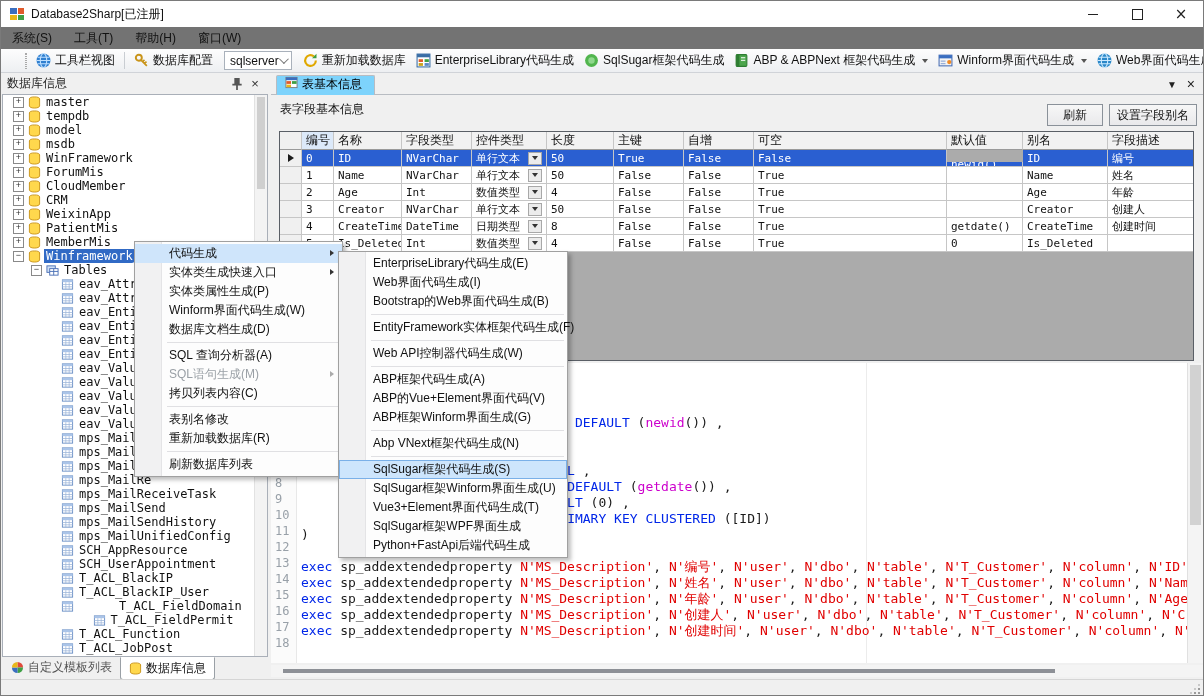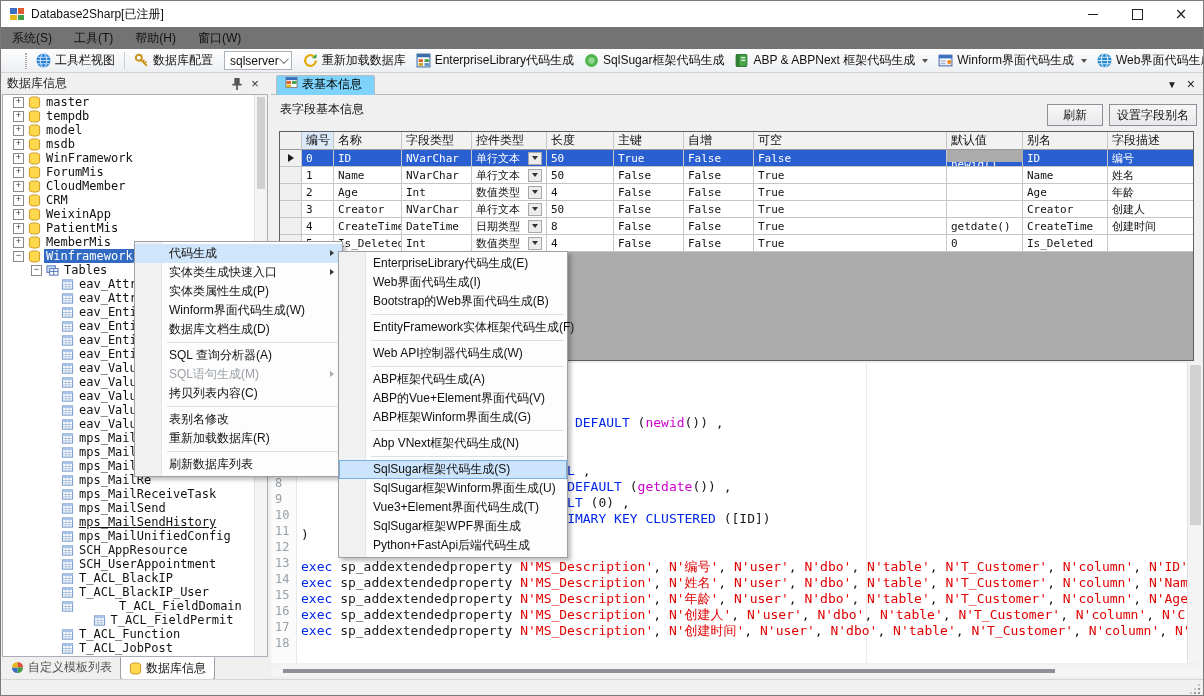--- a/index.html
+++ b/index.html
@@ -538,21 +538,21 @@
       <div class="trow" style="margin-left: 58px;">
         <span class="ticon-sm" style="width: 13px; height: 13px;">
           <svg viewBox="0 0 14 14">
             <rect x="1.5" y="2" width="11" height="10" fill="#fff" stroke="#6a8fc5"></rect>
             <rect x="1.5" y="2" width="11" height="2.5" fill="#aac4e8"></rect>
             <path d="M1.5 7 h11 M1.5 9.5 h11 M5.2 4.5 v7.5 M8.8 4.5 v7.5" stroke="#9ab4d8" stroke-width="0.8" fill="none"></path>
           </svg>
         </span>
         <span class="tlabel">mps_MailSend</span>
       </div>
-      <div class="trow" style="margin-left: 58px; text-decoration: underline;">
+      <div class="trow" style="margin-left: 58px;">
         <span class="ticon-sm" style="width: 13px; height: 13px;">
           <svg viewBox="0 0 14 14">
             <rect x="1.5" y="2" width="11" height="10" fill="#fff" stroke="#6a8fc5"></rect>
             <rect x="1.5" y="2" width="11" height="2.5" fill="#aac4e8"></rect>
             <path d="M1.5 7 h11 M1.5 9.5 h11 M5.2 4.5 v7.5 M8.8 4.5 v7.5" stroke="#9ab4d8" stroke-width="0.8" fill="none"></path>
           </svg>
         </span>
         <span class="tlabel">mps_MailSendHistory</span>
       </div>
       <div class="trow" style="margin-left: 58px;">

